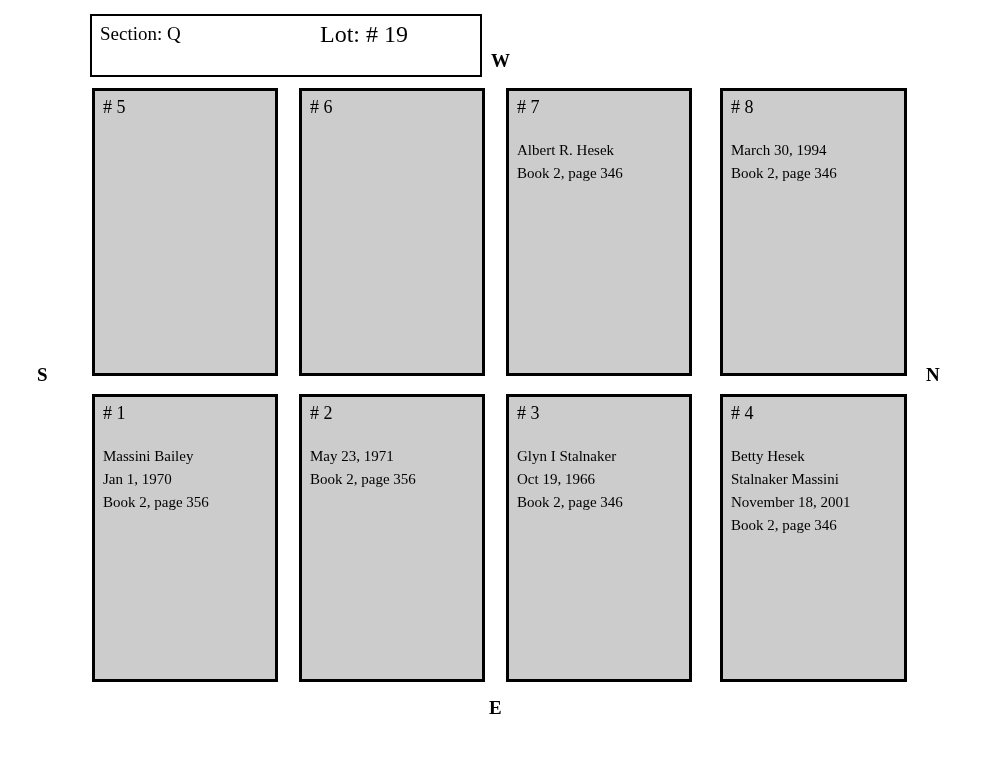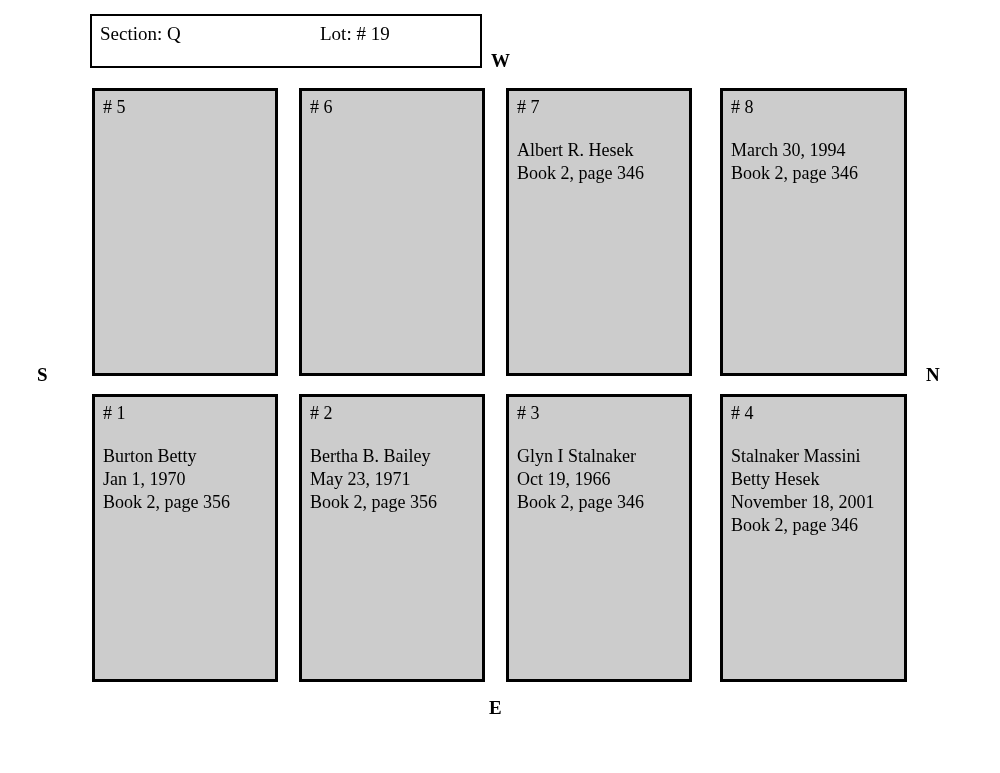--- a/index.html
+++ b/index.html
@@ -15,38 +15,38 @@
     color: #000000;
     overflow: hidden;
   }
 
   
   .header-box {
     position: absolute;
     left: 90px;
     top: 14px;
     width: 392px;
-    height: 54px;
+    height: 63px;
     background: #ffffff;
     border: 2px solid #000000;
     box-sizing: border-box;
   }
   .header-section {
     position: absolute;
     left: 8px;
     top: 6px;
     font-size: 19px;
     line-height: 24px;
     white-space: nowrap;
   }
   .header-lot {
     position: absolute;
     left: 228px;
     top: 6px;
-    font-size: 19px;
+    font-size: 24px;
     line-height: 24px;
     white-space: nowrap;
   }
 
   
   .compass {
     position: absolute;
     font-weight: bold;
     font-size: 19px;
     line-height: 20px;
@@ -84,21 +84,21 @@
     line-height: 22px;
     white-space: nowrap;
   }
   .plot-lines {
     position: absolute;
     left: 8px;
     top: 48px;
     right: 4px;
   }
   .plot-line {
-    font-size: 18px;
+    font-size: 15px;
     line-height: 23px;
     white-space: nowrap;
   }
 </style>
 </head>
 <body>
 
 <div class="header-box">
   <span class="header-section">Section: Q</span>
   <span class="header-lot">Lot: # 19</span>
@@ -128,42 +128,41 @@
   <span class="plot-number"># 8</span>
   <div class="plot-lines">
       <div class="plot-line">March 30, 1994</div>
       <div class="plot-line">Book 2, page 346</div>
     </div>
 </div>
 
 <div class="plot plot-bottom col-1">
   <span class="plot-number"># 1</span>
   <div class="plot-lines">
-      <div class="plot-line">Burton Betty</div>
+      <div class="plot-line">Massini Bailey</div>
       <div class="plot-line">Jan 1, 1970</div>
       <div class="plot-line">Book 2, page 356</div>
     </div>
 </div>
 <div class="plot plot-bottom col-2">
   <span class="plot-number"># 2</span>
   <div class="plot-lines">
-      <div class="plot-line">Bertha B. Bailey</div>
       <div class="plot-line">May 23, 1971</div>
       <div class="plot-line">Book 2, page 356</div>
     </div>
 </div>
 <div class="plot plot-bottom col-3">
   <span class="plot-number"># 3</span>
   <div class="plot-lines">
       <div class="plot-line">Glyn I Stalnaker</div>
       <div class="plot-line">Oct 19, 1966</div>
       <div class="plot-line">Book 2, page 346</div>
     </div>
 </div>
 <div class="plot plot-bottom col-4">
   <span class="plot-number"># 4</span>
   <div class="plot-lines">
+      <div class="plot-line">Betty Hesek</div>
       <div class="plot-line">Stalnaker Massini</div>
-      <div class="plot-line">Betty Hesek</div>
       <div class="plot-line">November 18, 2001</div>
       <div class="plot-line">Book 2, page 346</div>
     </div>
 </div>
 
 </body></html>

